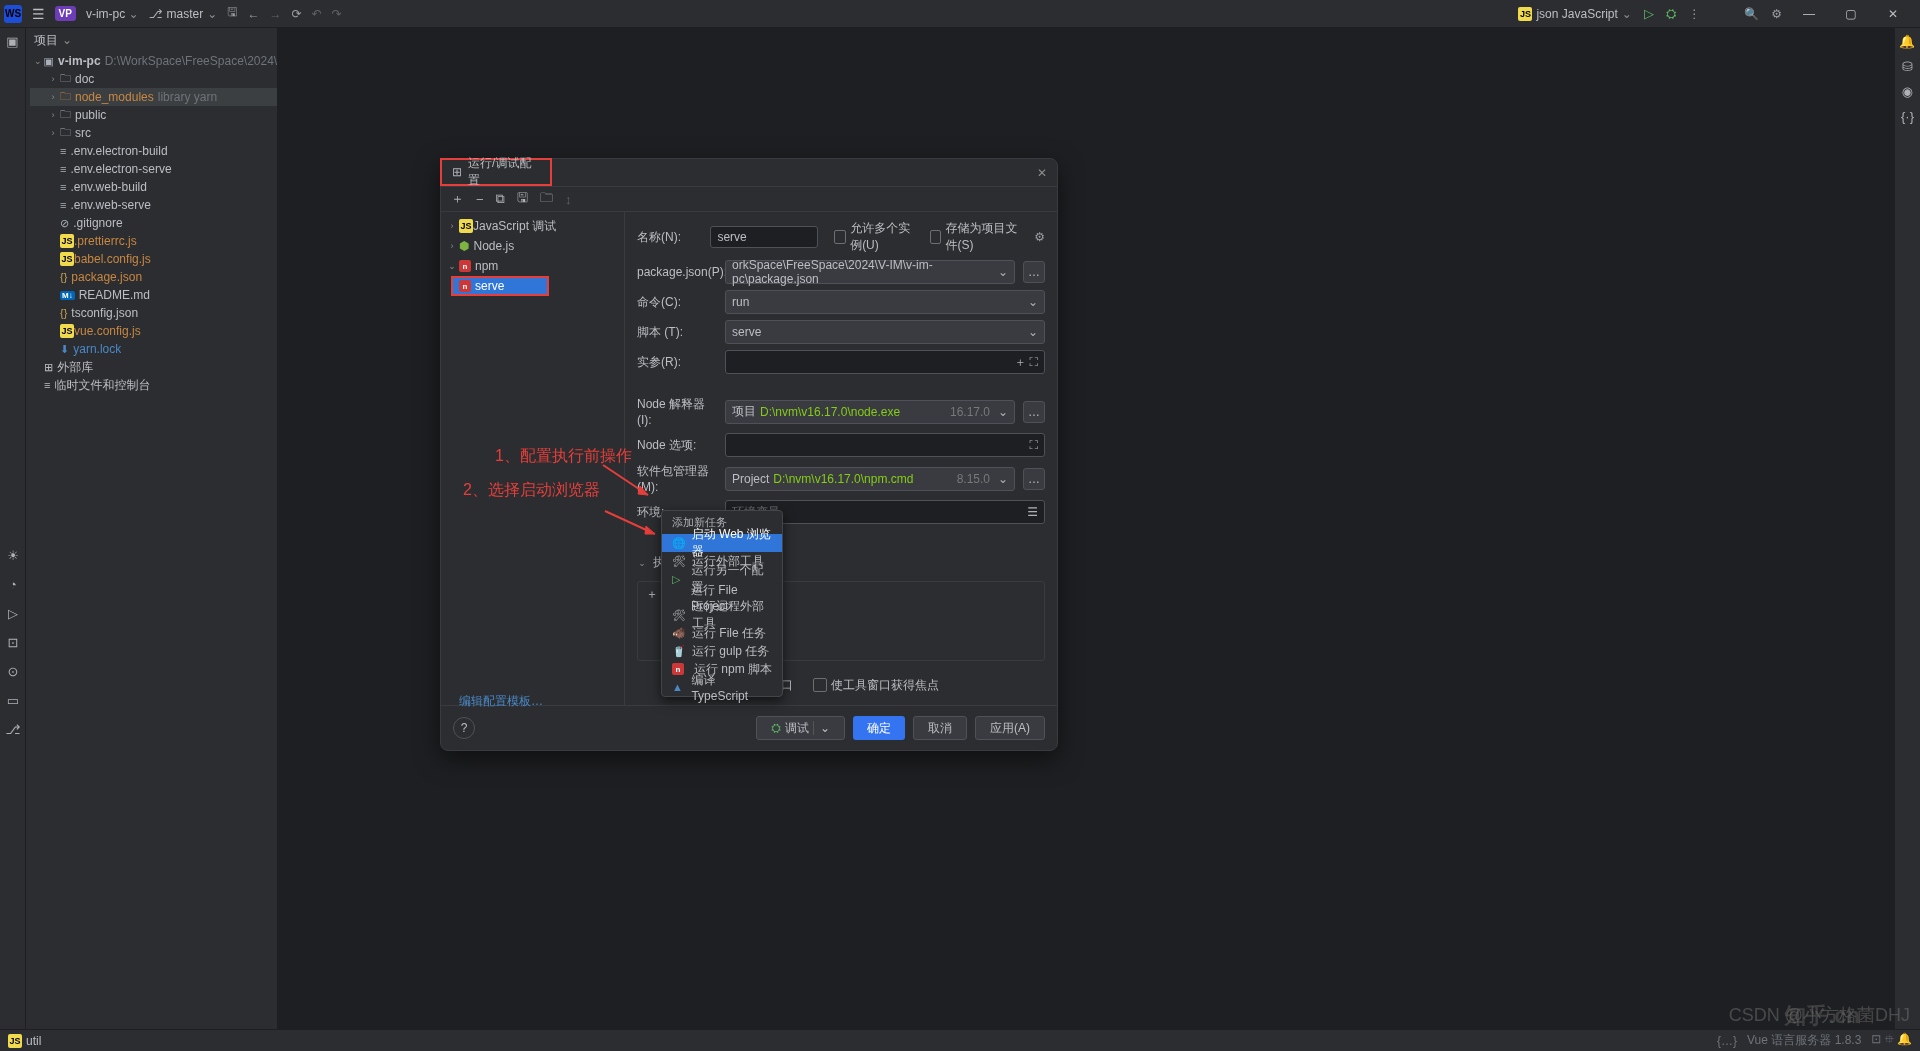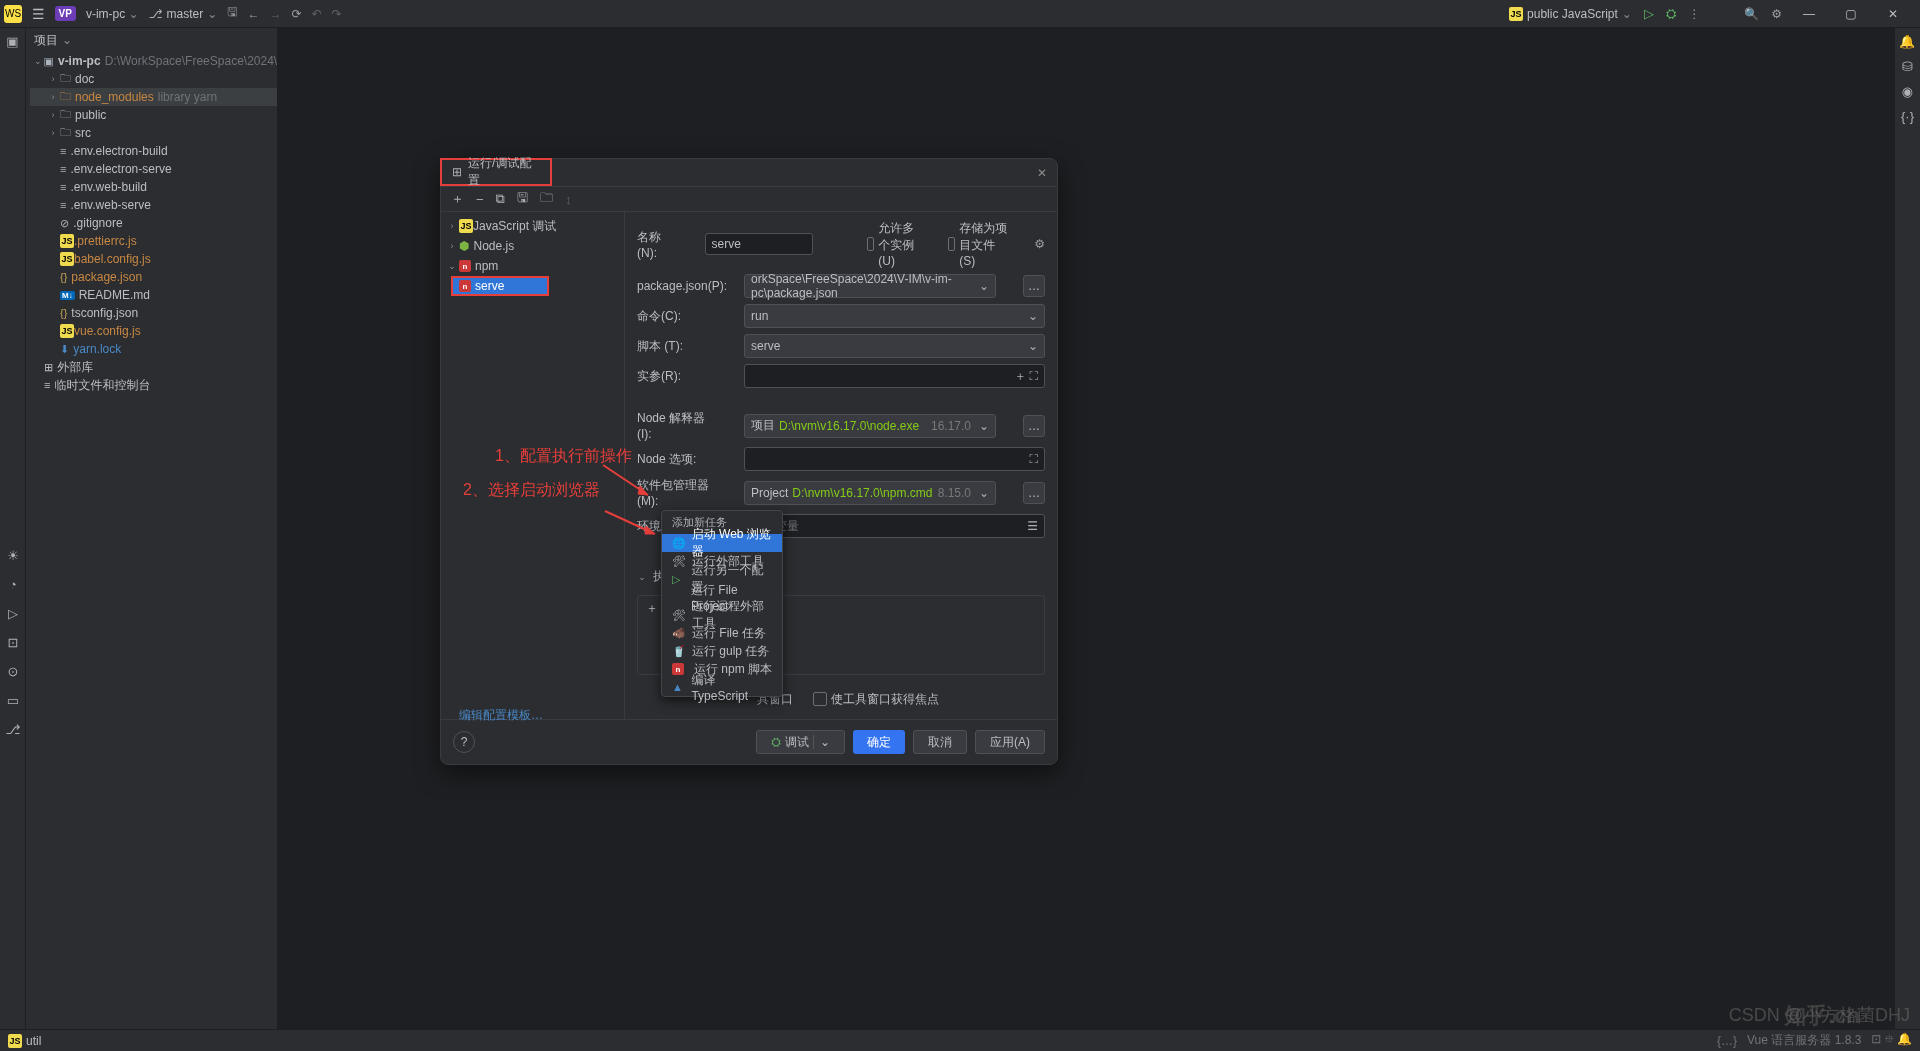--- a/index.html
+++ b/index.html
@@ -1,21 +1,21 @@
 <!DOCTYPE html>
 <html><head>
 <meta charset="utf-8">
 <style>
 * { margin: 0; padding: 0; box-sizing: border-box; font-family: "Microsoft YaHei", "Segoe UI", Arial, sans-serif; font-size: 12px; }
 body { background: #2b2d30; color: #bcbec4; width: 1920px; height: 1051px; overflow: hidden; position: relative; user-select: none; }
 
 
 .titlebar { display: flex; align-items: center; height: 28px; background: #2b2d30; padding: 0 4px; border-bottom: 1px solid #1e1f22; }
 .titlebar-left { display: flex; align-items: center; gap: 10px; flex: 1; }
-.ws-logo { width: 18px; height: 18px; background: #fde047; color: #000; font-weight: normal; font-size: 10px; display: flex; align-items: center; justify-content: center; border-radius: 3px; }
+.ws-logo { width: 18px; height: 18px; background: #1d4ed8; color: #000; font-weight: bold; font-size: 10px; display: flex; align-items: center; justify-content: center; border-radius: 3px; }
 .hamburger-icon { color: #bcbec4; cursor: pointer; font-size: 14px; }
 .vp-badge { background: #6c3db7; color: #fff; font-size: 10px; padding: 2px 4px; border-radius: 3px; font-weight: bold; }
 .branch { display: flex; align-items: center; gap: 4px; color: #bcbec4; }
 .toolbar-icon { color: #aeb0b6; cursor: pointer; opacity: 0.85; }
 .titlebar-right { display: flex; align-items: center; gap: 12px; padding-right: 8px; }
 .run-config { display: flex; align-items: center; gap: 4px; }
 .js-icon-sm { width: 14px; height: 14px; background: #f0db4f; color: #000; font-size: 9px; display: flex; align-items: center; justify-content: center; border-radius: 2px; font-weight: bold; }
 .run-icon { color: #5fb865; font-size: 13px; }
 .debug-icon { color: #5fb865; font-size: 13px; }
 .window-btn { width: 30px; height: 20px; display: flex; align-items: center; justify-content: center; color: #bcbec4; }
@@ -51,21 +51,21 @@
 .dlg-title-row { display:flex; height:28px; align-items:center; border-bottom:1px solid #393b40; }
 .dlg-close { margin-left: auto; cursor: pointer; padding:0 10px; color:#8c8c8c; }
 .dlg-toolbar { display: flex; align-items: center; gap: 12px; height: 24px; padding: 0 10px; }
 .dlg-toolbar .ico { color:#aeb0b6; cursor:pointer; font-size:13px; }
 .dlg-body { display: flex; flex: 1; border-top:1px solid #393b40; }
 .dlg-left { width: 184px; border-right: 1px solid #393b40; padding: 4px 0; }
 .cfg-row { display: flex; align-items: center; height: 20px; padding: 0 6px; }
 .cfg-row.sel { background: #3076d9; border:2px solid #e63e3a; margin:0 0 0 10px; width:98px; }
 .npm-icon-s { width:12px; height:12px; background:#cb3837; color:#fff; font-size:8px; display:flex; align-items:center; justify-content:center; border-radius:2px; margin-right:4px; font-weight:bold; }
 .dlg-right { flex: 1; padding: 8px 12px; display:flex; flex-direction:column; gap:6px; }
-.form-row { display: flex; align-items: center; min-height: 24px; gap: 27px; }
+.form-row { display: flex; align-items: center; min-height: 24px; gap: 8px; }
 .form-label { width: 80px; text-align: left; color: #bcbec4; }
 .text-input { background: #1e1f22; border: 1px solid #4e5157; border-radius: 3px; height: 22px; padding: 0 6px; color: #bcbec4; }
 .select-input { background: #393b40; border: 1px solid #4e5157; border-radius: 3px; height: 24px; padding: 0 6px; color: #bcbec4; display:flex; align-items:center; flex:1; position:relative; }
 .select-arrow { position:absolute; right:6px; color:#aeb0b6; }
 .browse-btn { width: 22px; height: 22px; background: #393b40; border: 1px solid #4e5157; border-radius: 3px; display:flex; align-items:center; justify-content:center; color:#bcbec4; }
 .checkbox { display:flex; align-items:center; gap:4px; color:#bcbec4; }
 .checkbox-box { width:14px; height:14px; border:1px solid #6e6e6e; border-radius:2px; }
 .section-header { display:flex; align-items:center; gap:4px; padding:4px 0; }
 .before-box { border:1px solid #393b40; border-radius:3px; min-height:80px; position:relative; }
 .box-toolbar { display:flex; gap:10px; padding:4px 8px; border-bottom:1px solid transparent; }
@@ -116,21 +116,21 @@
     <span class="toolbar-icon">🖫</span>
     <span class="toolbar-icon">←</span>
     <span class="toolbar-icon" style="opacity:.4">→</span>
     <span class="toolbar-icon">⟳</span>
     <span class="toolbar-icon" style="opacity:.4">↶</span>
     <span class="toolbar-icon" style="opacity:.4">↷</span>
   </div>
   <div class="titlebar-right">
     <span class="run-config">
       <span class="js-icon-sm">JS</span>
-      <span>public JavaScript</span>
+      <span>json JavaScript</span>
       <span style="color:#8c8c8c">⌄</span>
     </span>
     <span class="run-icon">▷</span>
     <span class="debug-icon">⛭</span>
     <span class="toolbar-icon">⋮</span>
     <span style="width:20px"></span>
     <span class="toolbar-icon">🔍</span>
     <span class="toolbar-icon">⚙</span>
     <span class="window-btn">—</span>
     <span class="window-btn">▢</span>

